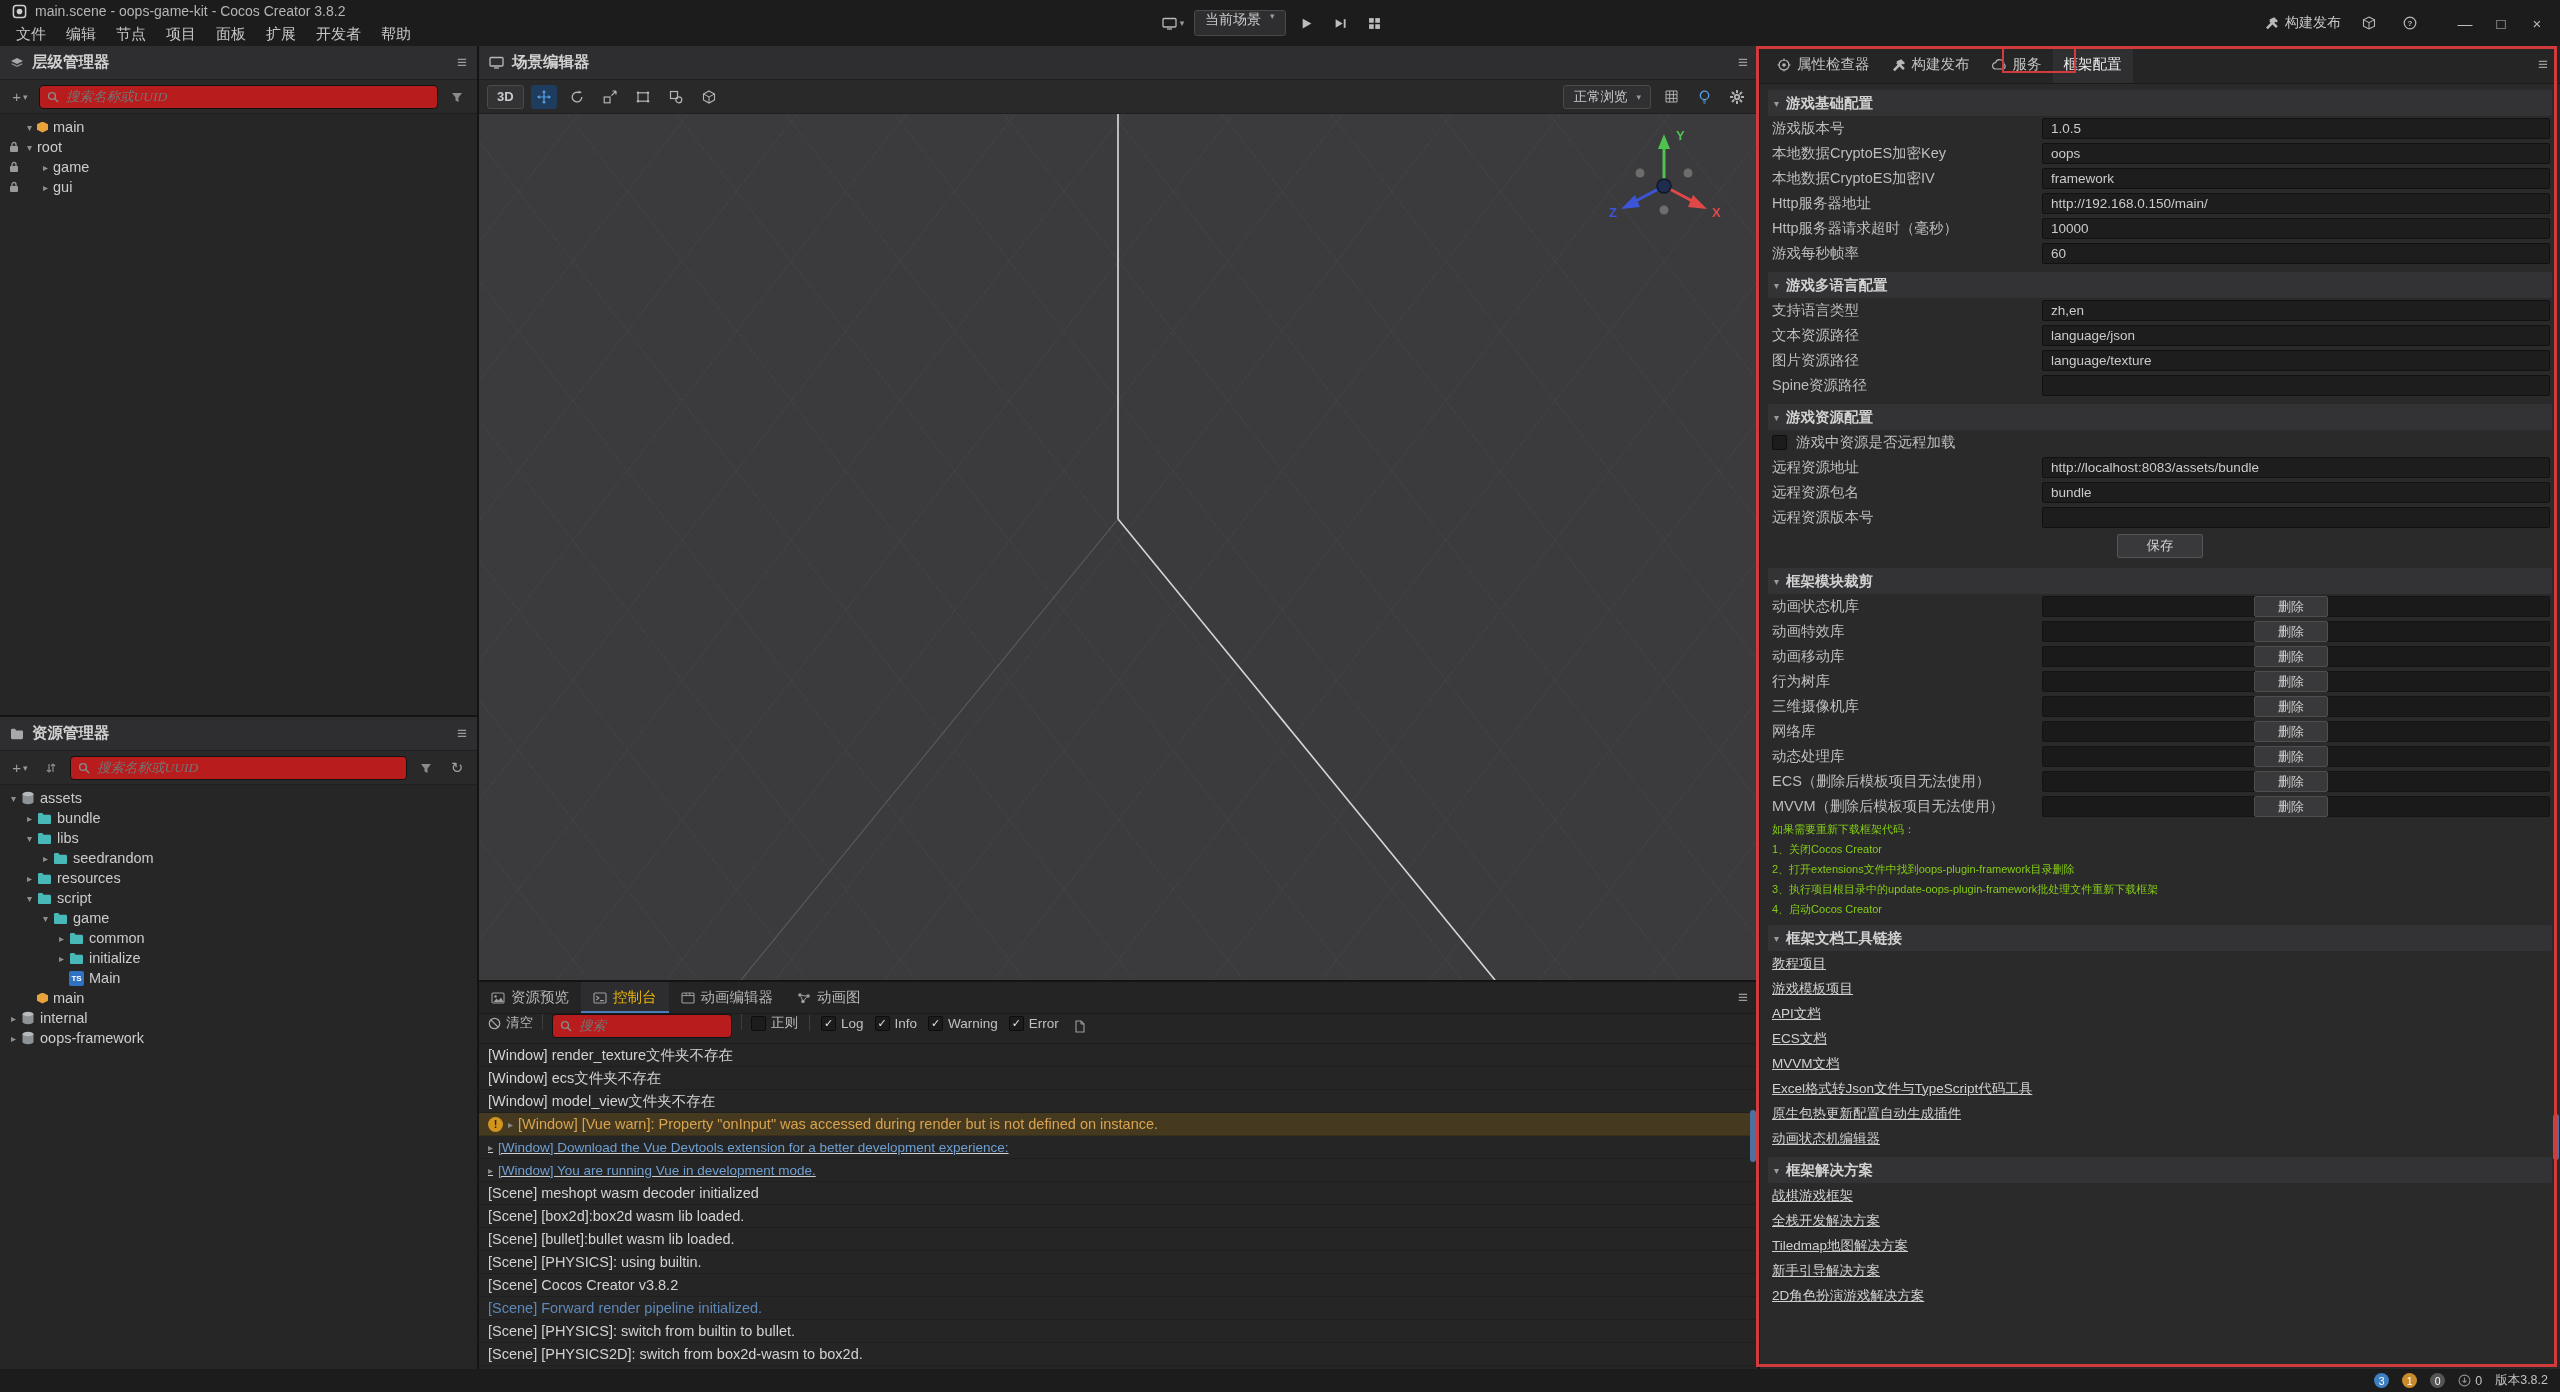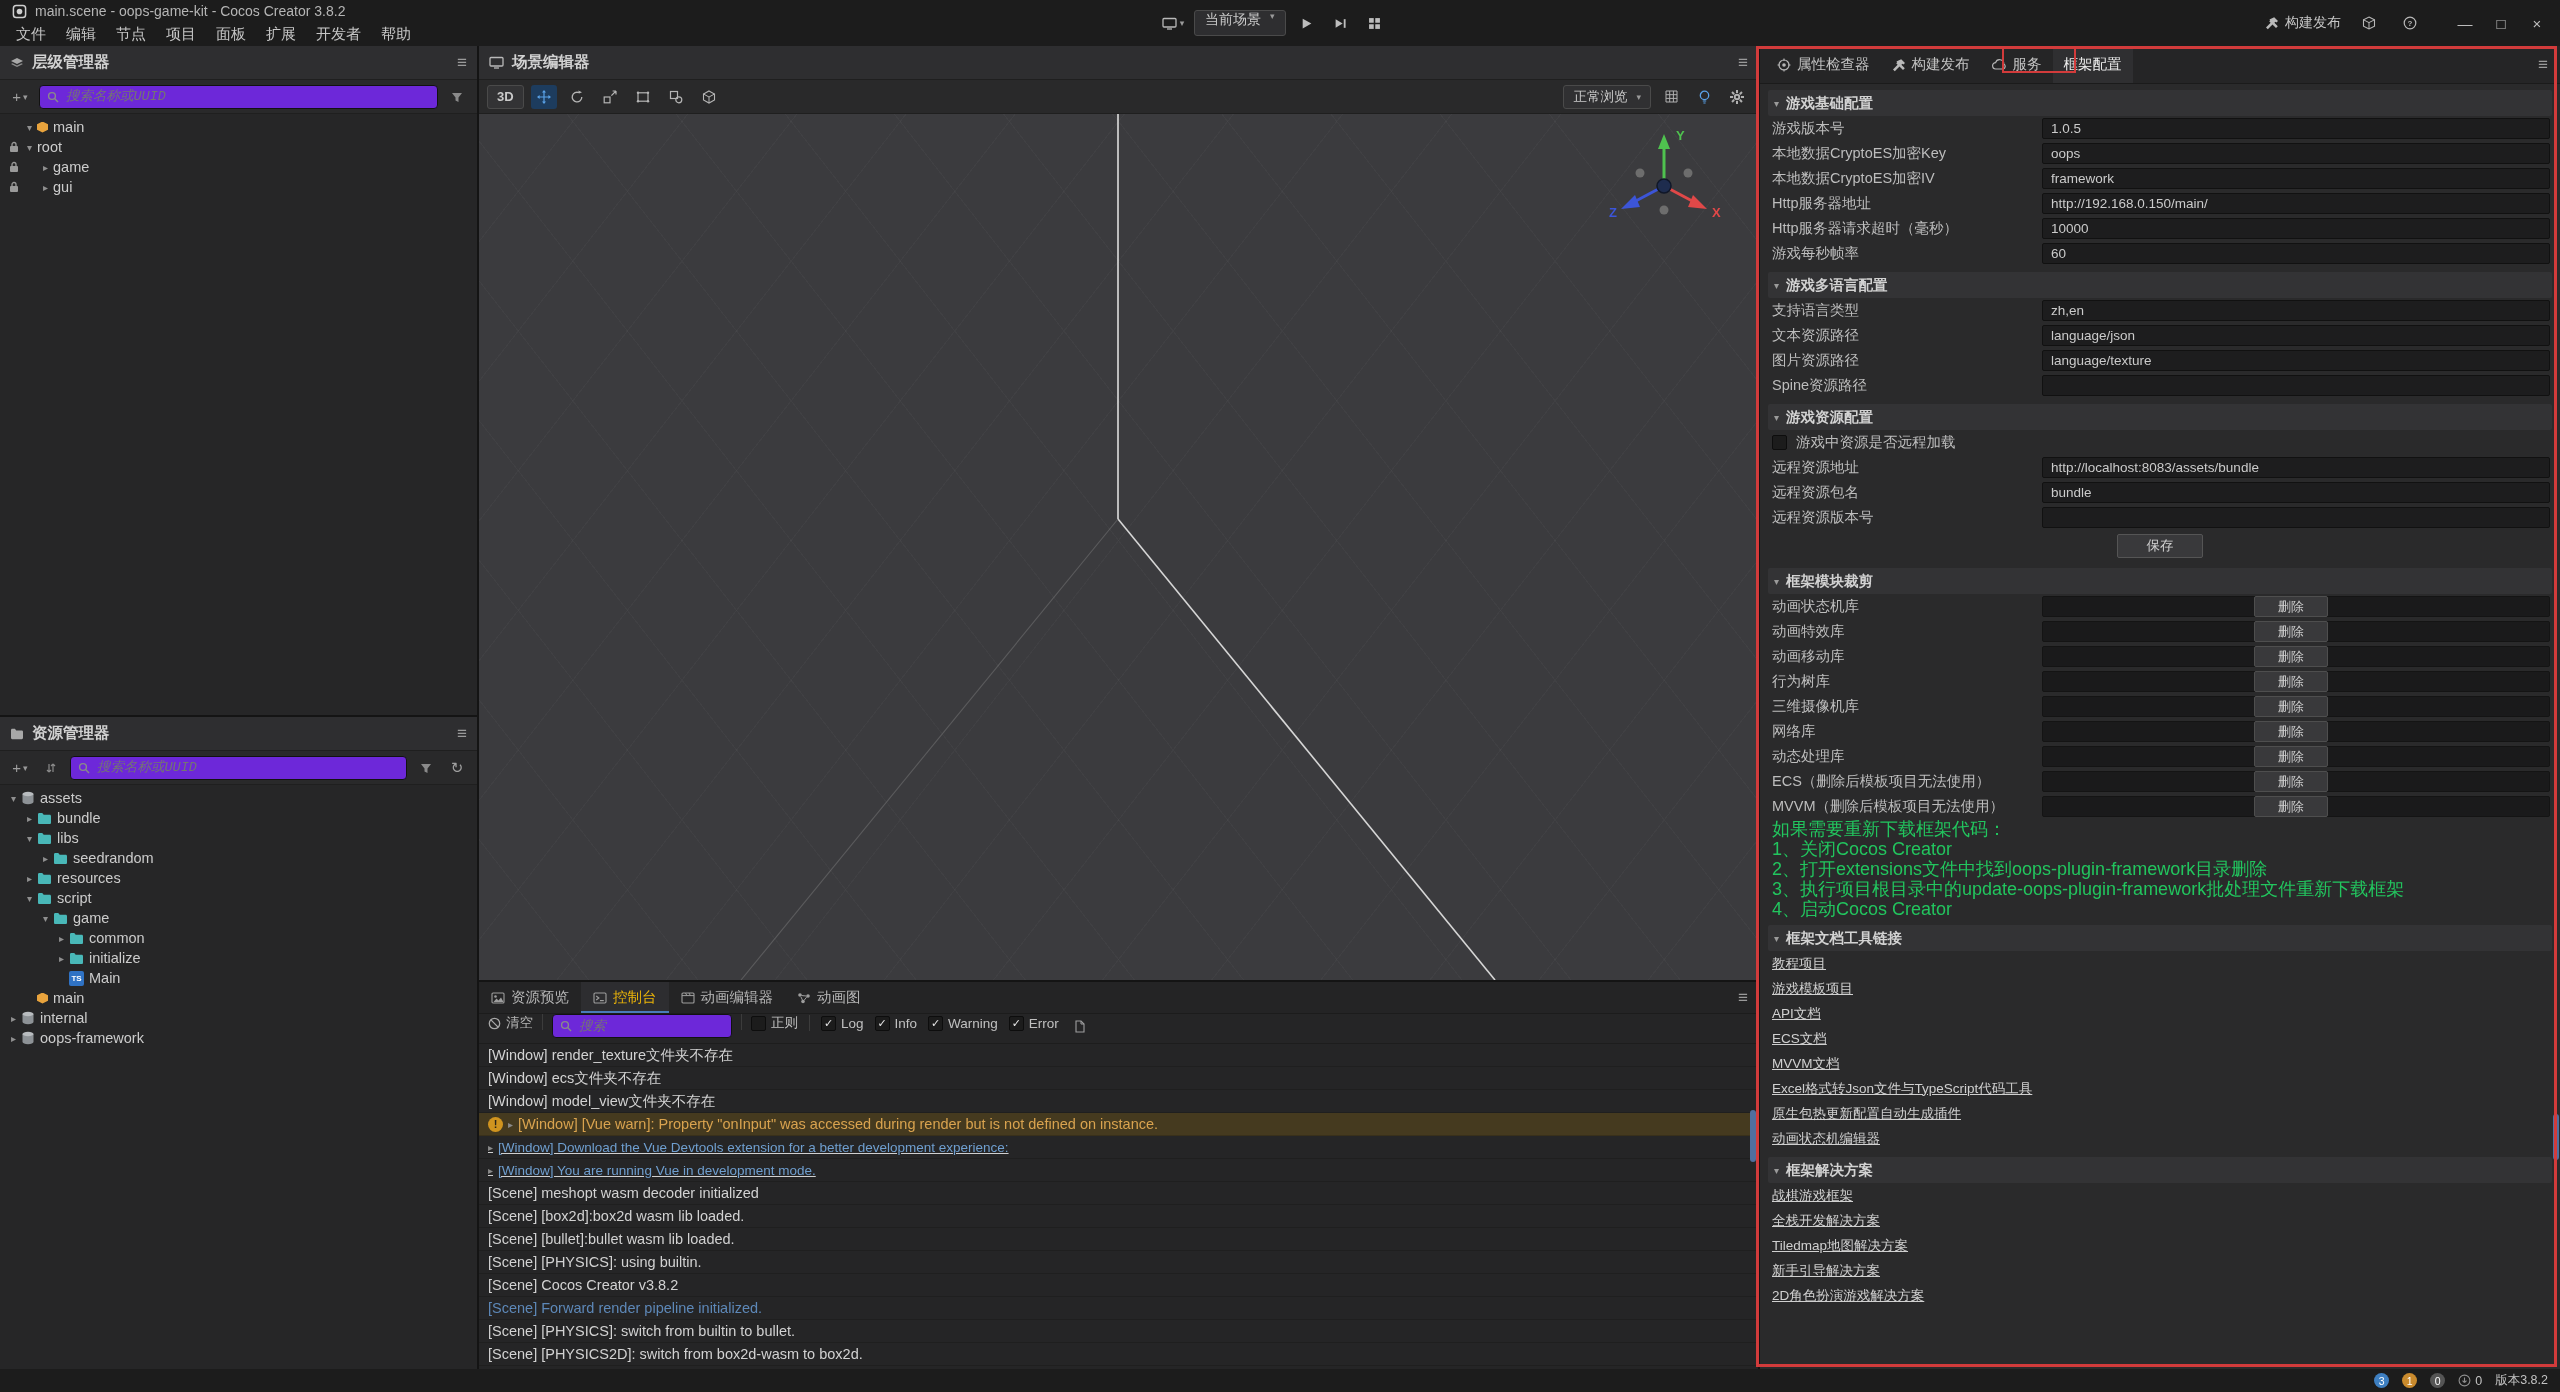--- a/index.html
+++ b/index.html
@@ -29,21 +29,21 @@
 #scene-panel{left:479px;top:46px;width:1279px;height:934px;background:#2b2b2c}
 #console-panel{left:479px;top:982px;width:1279px;height:387px;background:#252526}
 #inspector-panel{left:1760px;top:46px;width:800px;height:1323px;background:#2a2a2b}
 .panel-header{height:34px;flex:0 0 34px;background:#2e2e30;border-bottom:1px solid #1f1f1f;display:flex;align-items:center;gap:8px;padding:2px 10px;font-size:15.5px;font-weight:bold;color:#d2d2d2}
 .ph-spacer{flex:1}
 .ph-menu{color:#9a9a9a;font-size:17px;font-weight:normal}
 .toolbar-row{height:34px;flex:0 0 34px;display:flex;align-items:center;gap:7px;padding:0 8px;border-bottom:1px solid #1f1f1f;background:#29292a}
 .icon-btn{width:24px;height:24px;display:flex;align-items:center;justify-content:center;color:#9f9f9f;border-radius:3px;font-size:15px;gap:2px}
 .search-box{flex:1;position:relative;height:24px}
 .search-box .sicon{position:absolute;left:8px;top:6px}
-.search-box input{width:100%;height:100%;background:#6d28d9;border:1px solid #121212;border-radius:4px;color:#cfcfcf;padding:0 8px 0 26px;font-size:13.5px;font-family:Liberation Mono, monospace;outline:none}
+.search-box input{width:100%;height:100%;background:#b91c1c;border:1px solid #121212;border-radius:4px;color:#cfcfcf;padding:0 8px 0 26px;font-size:13.5px;font-family:Liberation Serif, serif;outline:none}
 .search-box input::placeholder{color:#747474;font-style:italic}
 
 
 .tree{padding-top:3px;flex:1;overflow:hidden}
 .tree-row{height:20px;display:flex;align-items:center;font-size:14.5px;color:#cccccc;padding-left:6px;white-space:nowrap}
 .gutter{width:16px;flex:0 0 16px;display:flex;align-items:center;justify-content:center}
 .arrow{width:15px;flex:0 0 15px;color:#8f8f8f;font-size:10px;text-align:center}
 .node-icon{margin-right:5px;display:flex;align-items:center;justify-content:center}
 .icon-ts{width:15px;height:15px;background:#2f72c4;border-radius:2px;color:#fff;font-size:8px;font-weight:bold;line-height:15px;text-align:center}
 .icon-scene{width:11px;height:11px;background:#e8a33d;clip-path:polygon(50% 0,100% 25%,100% 75%,50% 100%,0 75%,0 25%)}
@@ -86,21 +86,21 @@
 #insp-body{flex:1;padding:0 8px;position:relative;overflow:hidden}
 .group-header{height:26px;margin-top:6px;background:#333335;border-radius:2px;display:flex;align-items:center;gap:7px;padding:0 6px;font-weight:bold;font-size:14.5px;color:#d2d2d2}
 .gh-arrow{font-size:10px;color:#9a9a9a}
 .prop-row{height:25px;display:flex;align-items:center}
 .prop-label{flex:0 0 274px;padding-left:4px;font-size:14.5px;color:#bdbdbd;white-space:nowrap;overflow:hidden}
 .prop-value{flex:1;position:relative;height:21px;margin-right:2px}
 .ui-input{position:absolute;inset:0;background:#1d1d1e;border:1px solid #111;border-radius:2px;color:#cbcbcb;font-size:13.5px;padding:0 8px;font-family:inherit;outline:none}
 .module-bar{position:absolute;inset:0;background:#1a1a1b;border:1px solid #141414;border-radius:2px}
 .delete-btn{position:absolute;left:212px;top:0;width:74px;height:21px;background:#39393b;border:1px solid #4e4e4e;border-radius:2px;display:flex;align-items:center;justify-content:center;font-size:13px;color:#cecece;cursor:pointer}
 .prop-row.check{gap:9px;padding-left:4px}
-.text-row{height:20px;display:flex;align-items:center;font-size:18px;color:#22c55e;padding-left:4px;white-space:nowrap;overflow:hidden}
+.text-row{height:20px;display:flex;align-items:center;font-size:11px;color:#84cc16;padding-left:4px;white-space:nowrap;overflow:hidden}
 .save-row{height:32px;display:flex;align-items:center;justify-content:center}
 .save-btn{width:86px;height:24px;background:#39393b;border:1px solid #555;border-radius:2px;display:flex;align-items:center;justify-content:center;font-size:13.5px;color:#d2d2d2;cursor:pointer}
 .link-row{height:25px;display:flex;align-items:center;padding-left:4px}
 .link{font-size:13.5px;color:#d0d0d0;text-decoration:underline;cursor:pointer;white-space:nowrap}
 
 
 #statusbar{position:absolute;left:0;top:1369px;width:2560px;height:23px;background:#1c1c1c;display:flex;align-items:center;justify-content:flex-end;gap:13px;padding-right:12px;font-size:12.5px;color:#c2c2c2}
 .badge{min-width:15px;height:15px;border-radius:8px;display:flex;align-items:center;justify-content:center;font-size:10.5px;color:#fff;padding:0 3px}
 .badge.info{background:#3e7fc1}.badge.warn{background:#c98a2d}.badge.err{background:#555}
 .net{display:flex;align-items:center;gap:4px}

